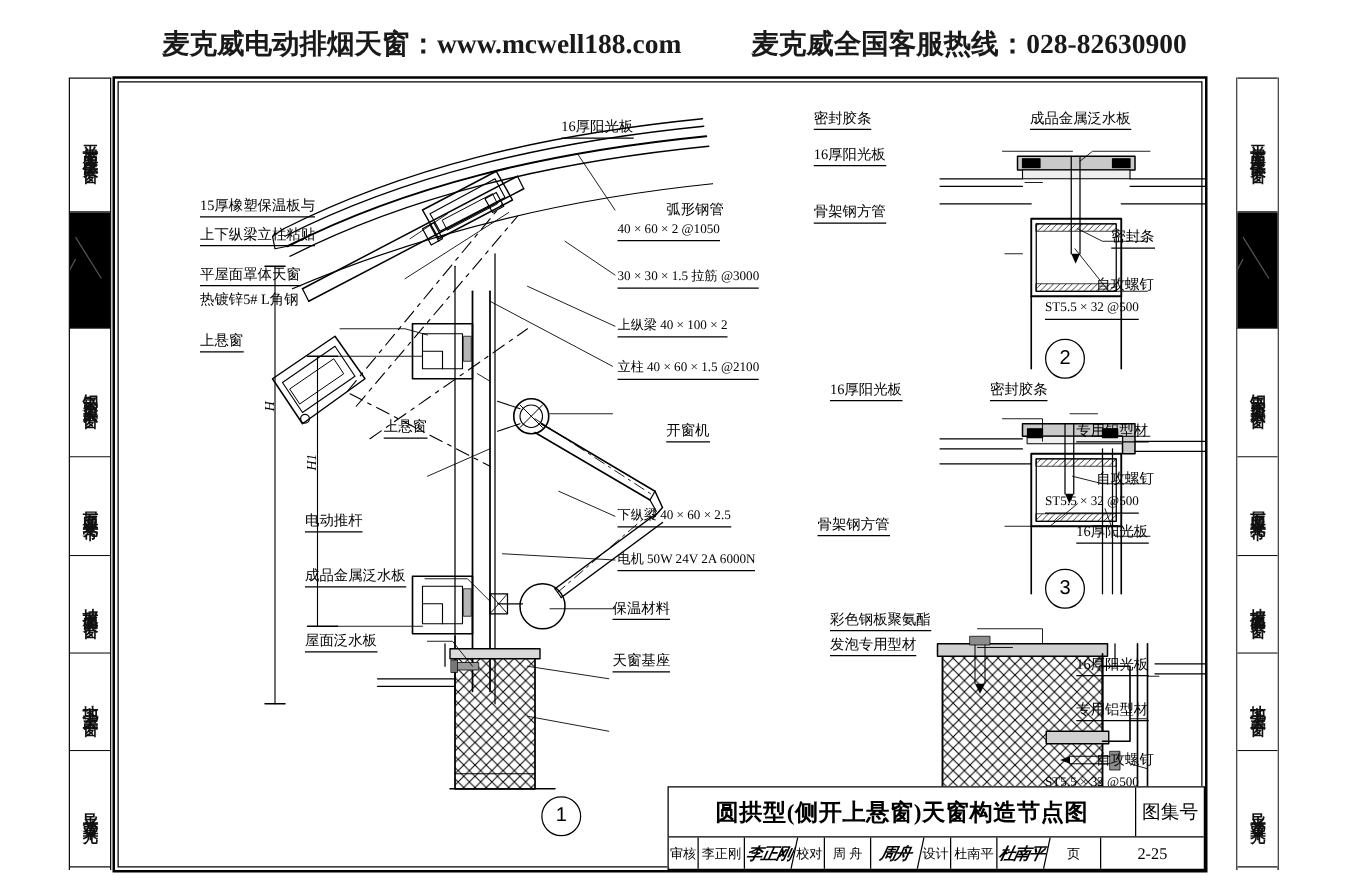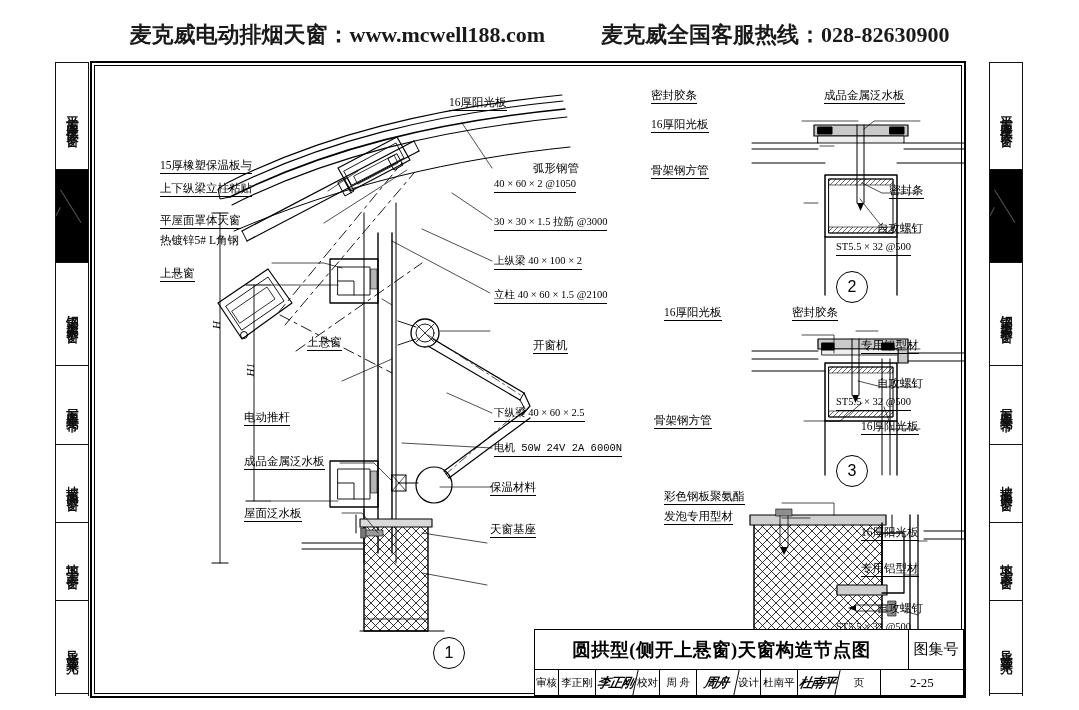--- a/index.html
+++ b/index.html
@@ -514,21 +514,21 @@
     <div class="lbl b" style="left:152px; top:443px;">屋面泛水板</div>
 
     <div class="lbl b" style="left:357px; top:32px;">16厚阳光板</div>
     <div class="lbl" style="left:441px; top:98px;">弧形钢管</div>
     <div class="lbl b small" style="left:402px; top:114px;">40 × 60 × 2  @1050</div>
     <div class="lbl b small" style="left:402px; top:152px;">30 × 30 × 1.5  拉筋  @3000</div>
     <div class="lbl b small" style="left:402px; top:191px;">上纵梁  40 × 100 × 2</div>
     <div class="lbl b small" style="left:402px; top:225px;">立柱  40 × 60 × 1.5  @2100</div>
     <div class="lbl b" style="left:441px; top:275px;">开窗机</div>
     <div class="lbl b small" style="left:402px; top:343px;">下纵梁  40 × 60 × 2.5</div>
-    <div class="lbl b small" style="left:402px; top:378px;font-family:Liberation Mono, monospace;">电机  50W 24V 2A 6000N</div>
+    <div class="lbl b small" style="left:402px; top:378px;">电机  50W 24V 2A 6000N</div>
     <div class="lbl b" style="left:398px; top:417px;">保温材料</div>
     <div class="lbl b" style="left:398px; top:459px;">天窗基座</div>
 
     <div class="dim" style="left:118px; top:258px; writing-mode:vertical-rl; transform:rotate(180deg);">H</div>
     <div class="dim" style="left:152px; top:300px; writing-mode:vertical-rl; transform:rotate(180deg);">H1</div>
 
     <div class="circnum" style="left:341px; top:574px;">1</div>
 
     <div class="lbl b" style="left:559px; top:25px;">密封胶条</div>
     <div class="lbl b" style="left:559px; top:54px;">16厚阳光板</div>

